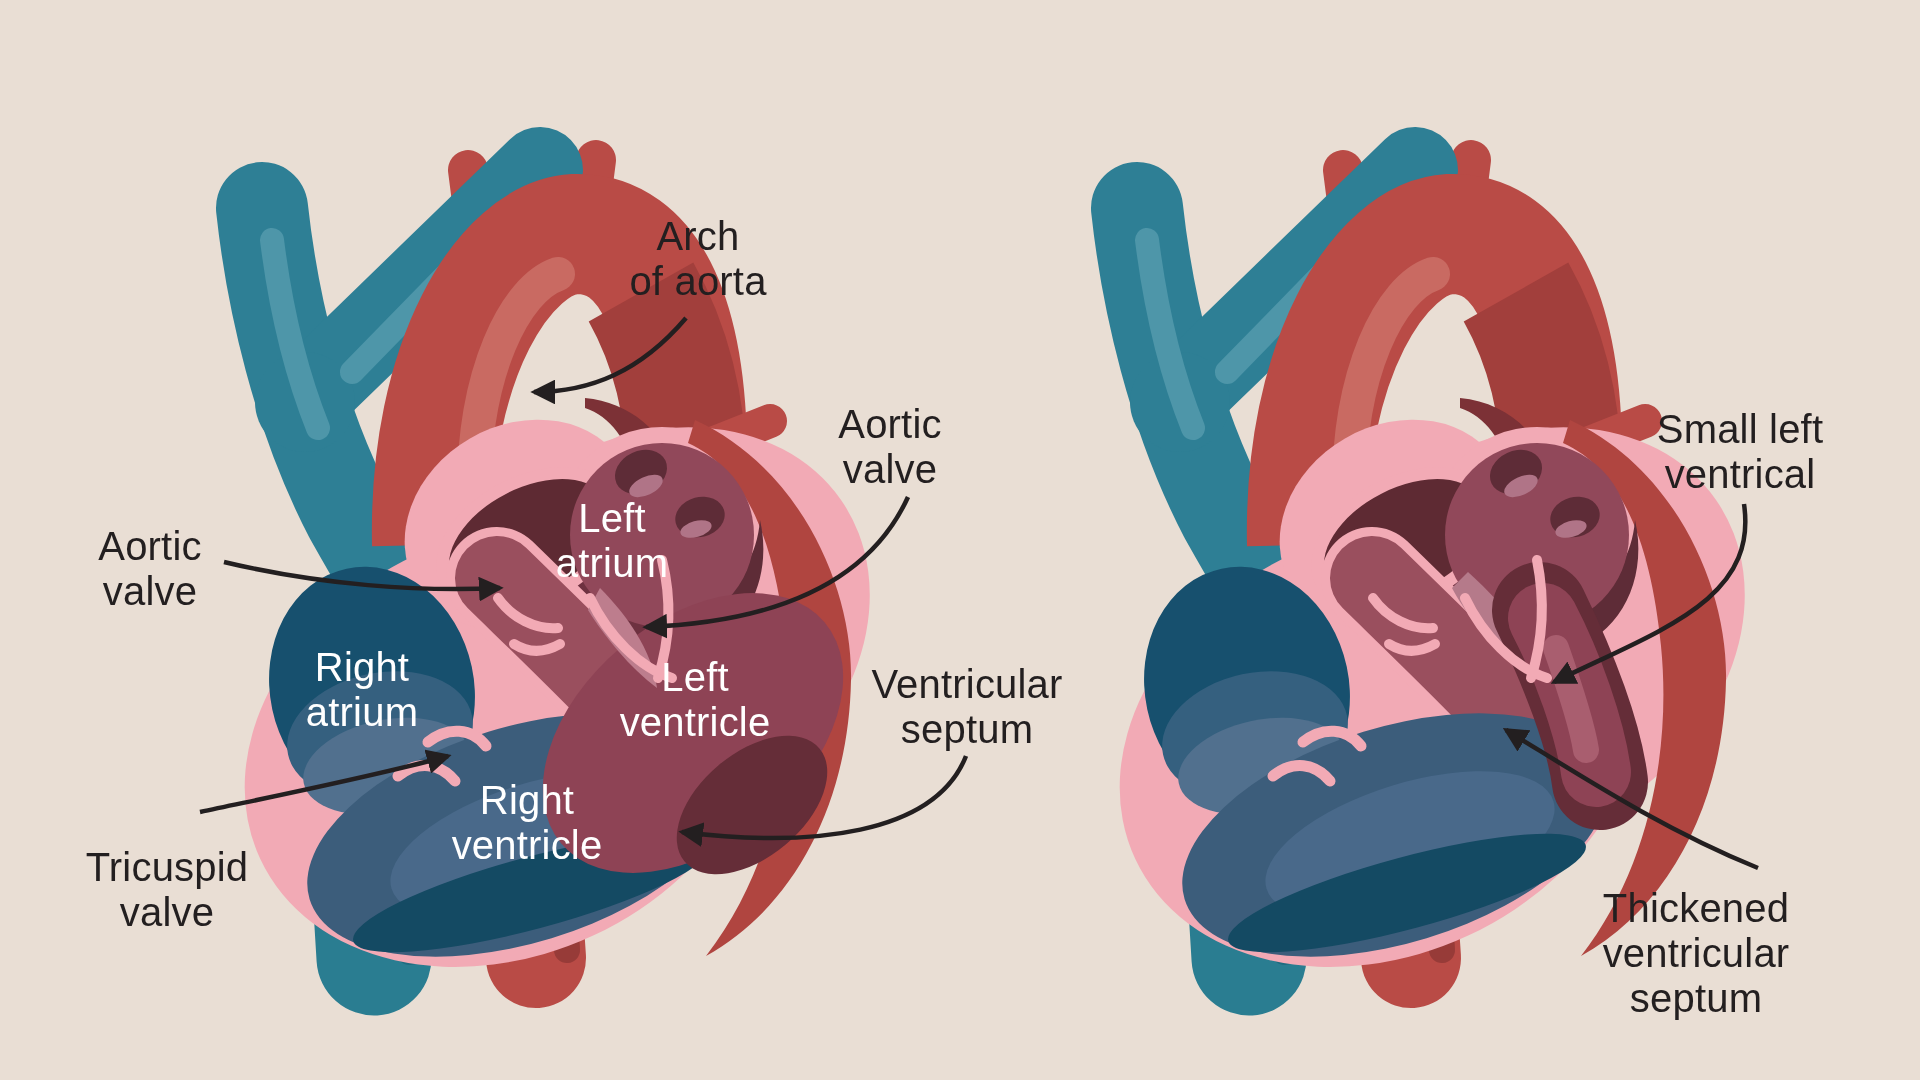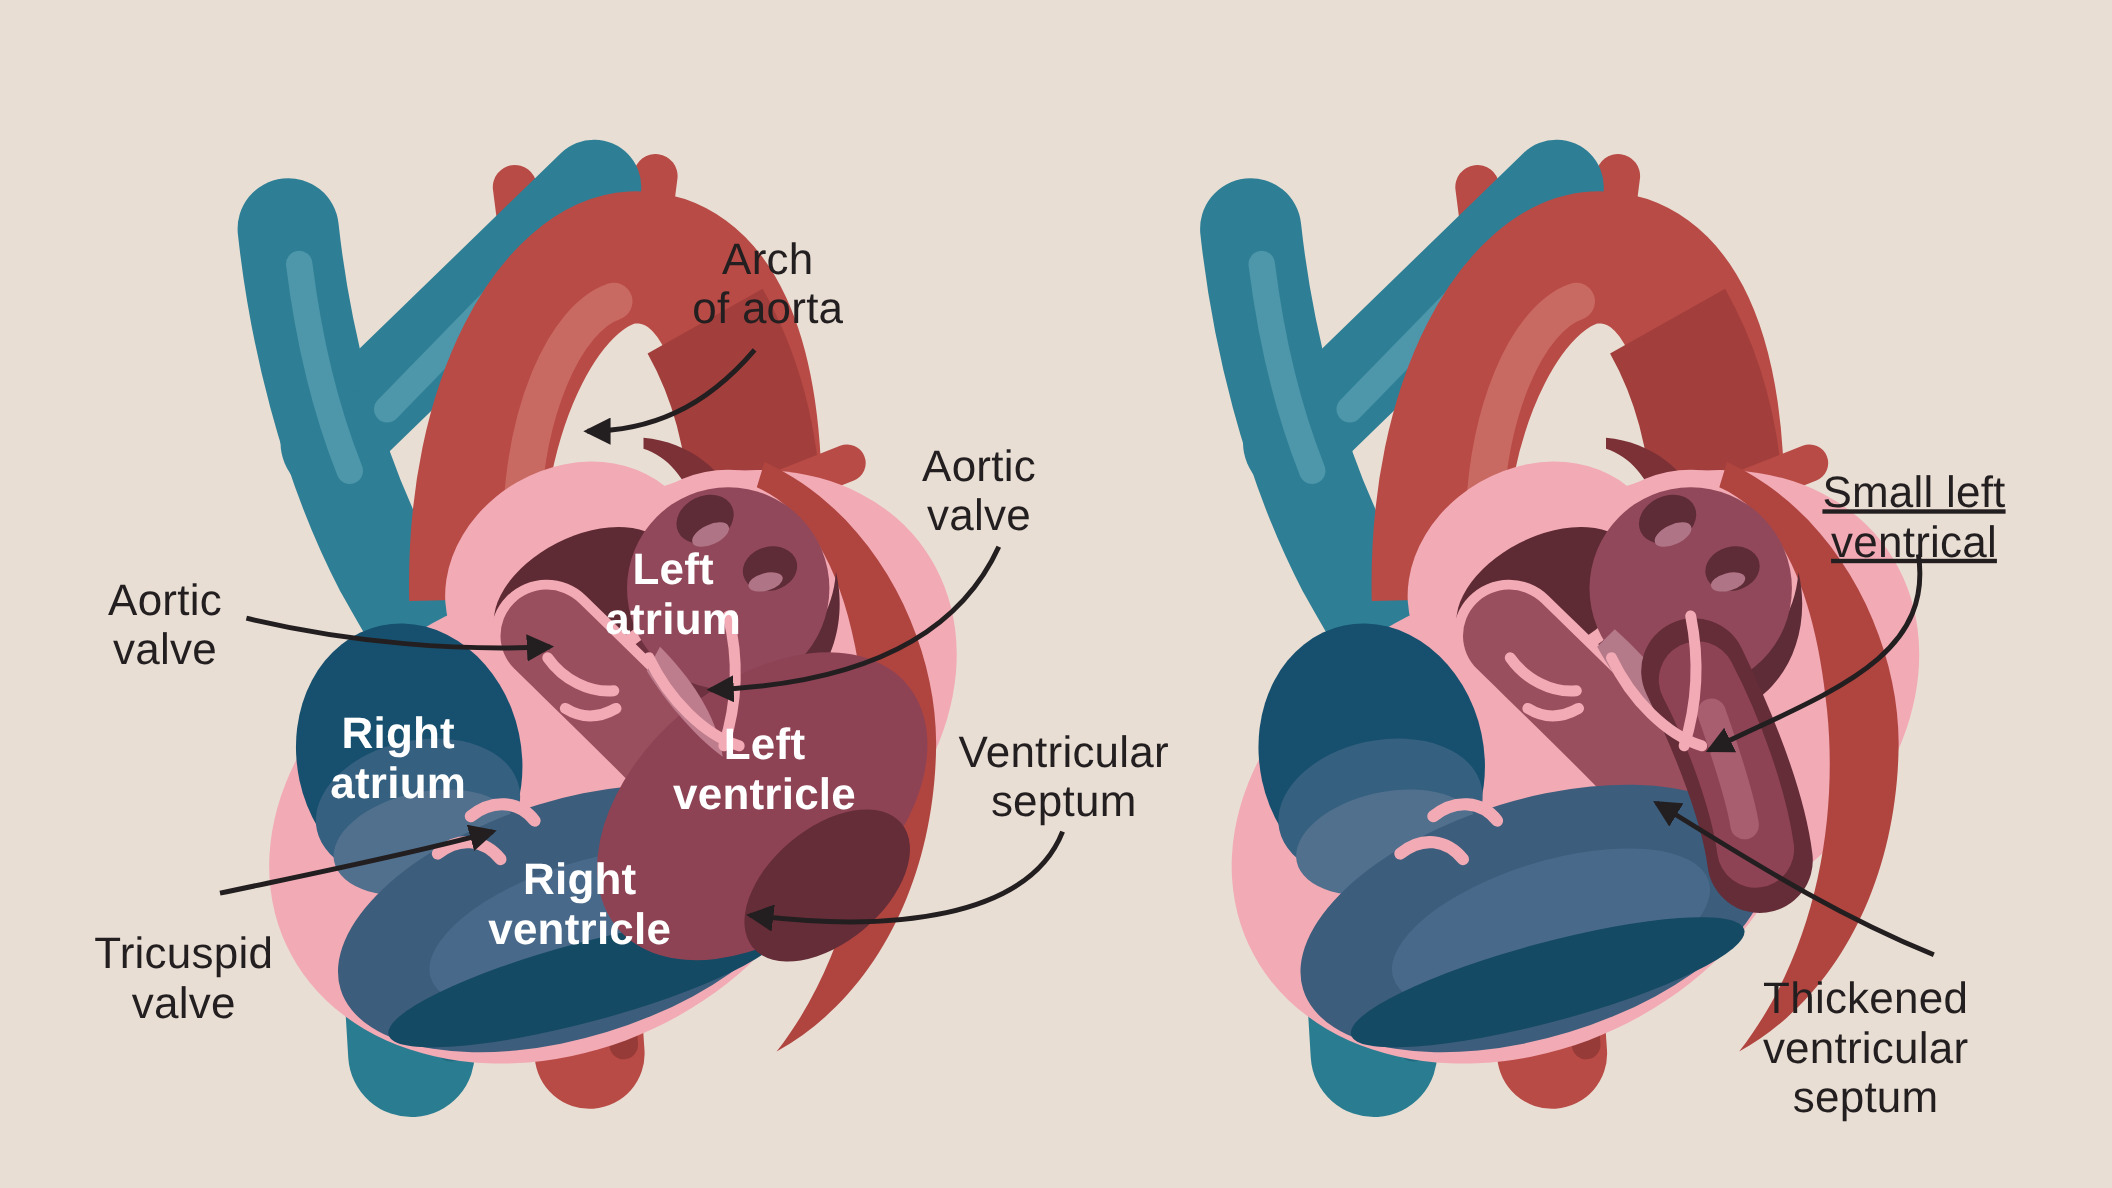--- a/index.html
+++ b/index.html
@@ -1,21 +1,21 @@
 <!DOCTYPE html>
 <html><head>
 <meta charset="utf-8">
 <style>
   html,body{margin:0;padding:0;background:#E9DED4;}
   .stage{position:relative;width:1920px;height:1080px;background:#E9DED4;overflow:hidden;
          font-family:"Liberation Sans",sans-serif;}
   .stage svg{position:absolute;left:0;top:0;}
   .label{position:absolute;transform:translateX(-50%);text-align:center;white-space:pre-line;
          font-size:40px;line-height:45px;color:#231F20;letter-spacing:.2px;}
-  .label.white{color:#FFFFFF;font-weight:bold;}
+  .label.white{color:#FFFFFF;}
 </style>
 </head>
 <body>
 
 <div class="stage">
 
   <svg width="1920" height="1080" viewBox="0 0 1920 1080">
     <defs>
       <marker id="ah" viewBox="0 0 10 10" refX="8.5" refY="5" markerWidth="5.5" markerHeight="5.5" orient="auto">
         <path d="M0 0 L10 5 L0 10 z" fill="#231F20"></path>
@@ -151,21 +151,21 @@
   <div class="label" style="left: 698px; top: 214px;">Arch
 of aorta</div>
   <div class="label" style="left: 890px; top: 402px;">Aortic
 valve</div>
   <div class="label" style="left: 150px; top: 524px;">Aortic
 valve</div>
   <div class="label" style="left: 167px; top: 816px; margin-top: 29px;">Tricuspid
 valve</div>
   <div class="label" style="left: 967px; top: 662px;">Ventricular
 septum</div>
-  <div class="label" style="left: 1740px; top: 426px; text-decoration: underline;">Small left
+  <div class="label" style="left: 1740px; top: 407px;">Small left
 ventrical</div>
   <div class="label" style="left: 1696px; top: 886px;">Thickened
 ventricular
 septum</div>
 
   <div class="label white" style="left: 612px; top: 496px;">Left
 atrium</div>
   <div class="label white" style="left: 362px; top: 645px;">Right
 atrium</div>
   <div class="label white" style="left: 695px; top: 655px;">Left

